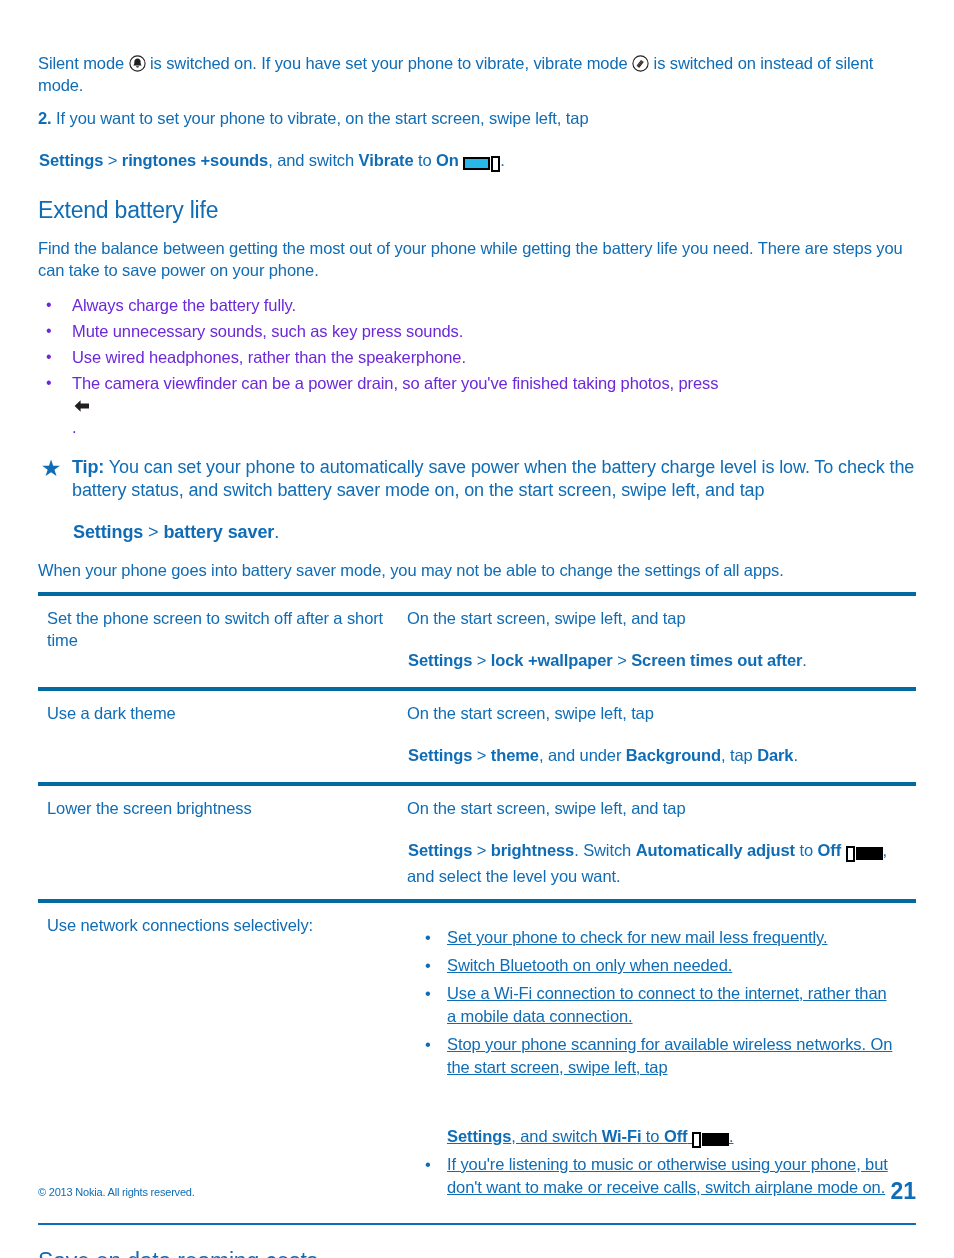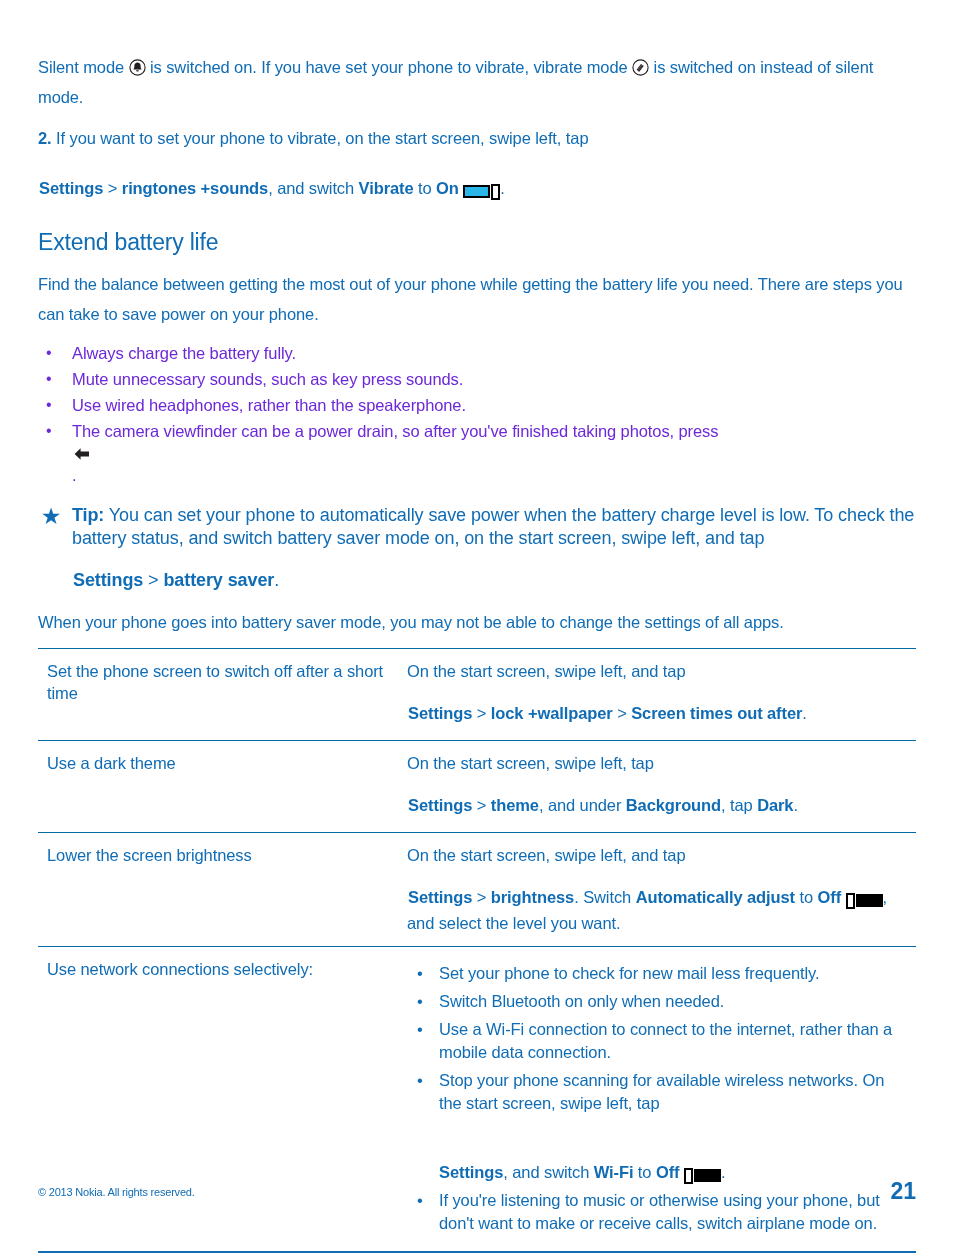--- a/index.html
+++ b/index.html
@@ -28,21 +28,21 @@
     top: 52px;
     width: 878px;
   }
 
   p, div, td, li, h2 {
     box-sizing: border-box;
   }
 
   .para {
     font-size: 16.5px;
-    line-height: 30px;
+    line-height: 22px;
     color: #0f6cb5;
     margin: 0 0 11px 0;
     letter-spacing: -0.1px;
   }
 
   h2.heading {
     font-size: 23px;
     line-height: 28px;
     font-weight: normal;
     color: #0f6cb5;
@@ -103,39 +103,40 @@
     border-collapse: collapse;
     width: 878px;
     margin: 7px 0 0 0;
   }
   table.stable td {
     vertical-align: top;
     font-size: 16.5px;
     line-height: 22.5px;
     color: #0f6cb5;
     padding: 11px 8px 12px 0;
-    border-top: 1px solid #0369a1;
+    border-top: 4px solid #0369a1;
     letter-spacing: -0.1px;
   }
   table.stable tr.lastrow td {
     border-bottom: 2px solid #0f6cb5;
   }
   table.stable td.c1 {
     width: 360px;
     padding-left: 9px;
   }
   table.stable td.c2 {
     width: 518px;
     padding-left: 9px;
   }
 
   ul.subbullets {
     list-style: none;
-    margin: 4px;
+    margin: 12px;
     padding: 0;
+    text-decoration: underline;
   }
   ul.subbullets > li {
     position: relative;
     padding-left: 28px;
     margin-bottom: 5px;
     line-height: 23px;
   }
   ul.subbullets > li:last-child { margin-bottom: 0; }
   ul.subbullets > li::before {
     content: "\2022";

